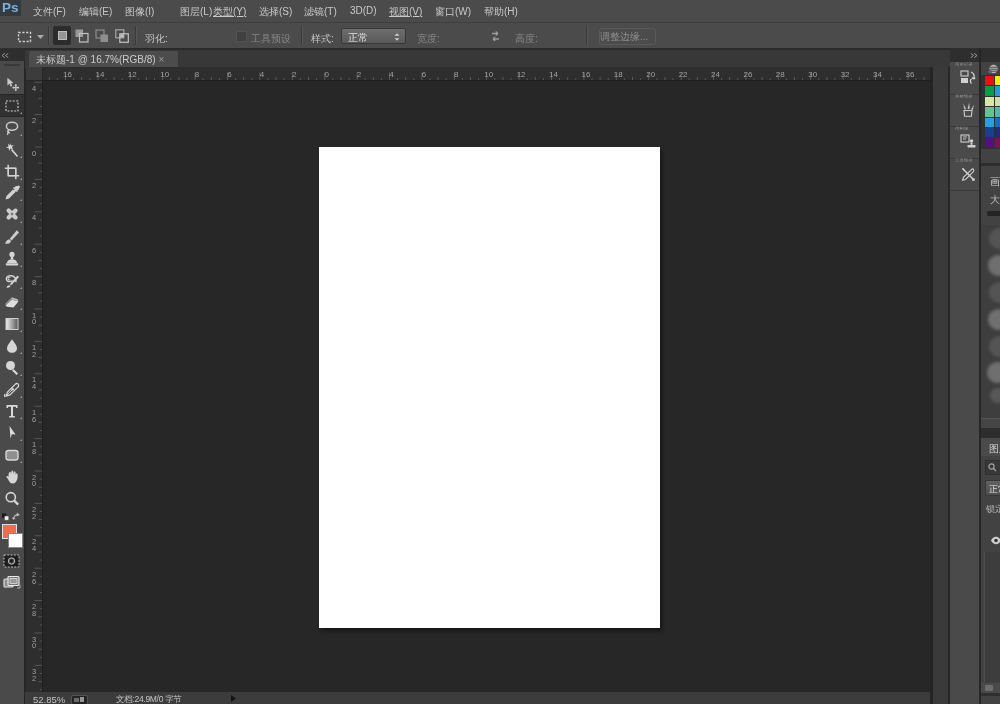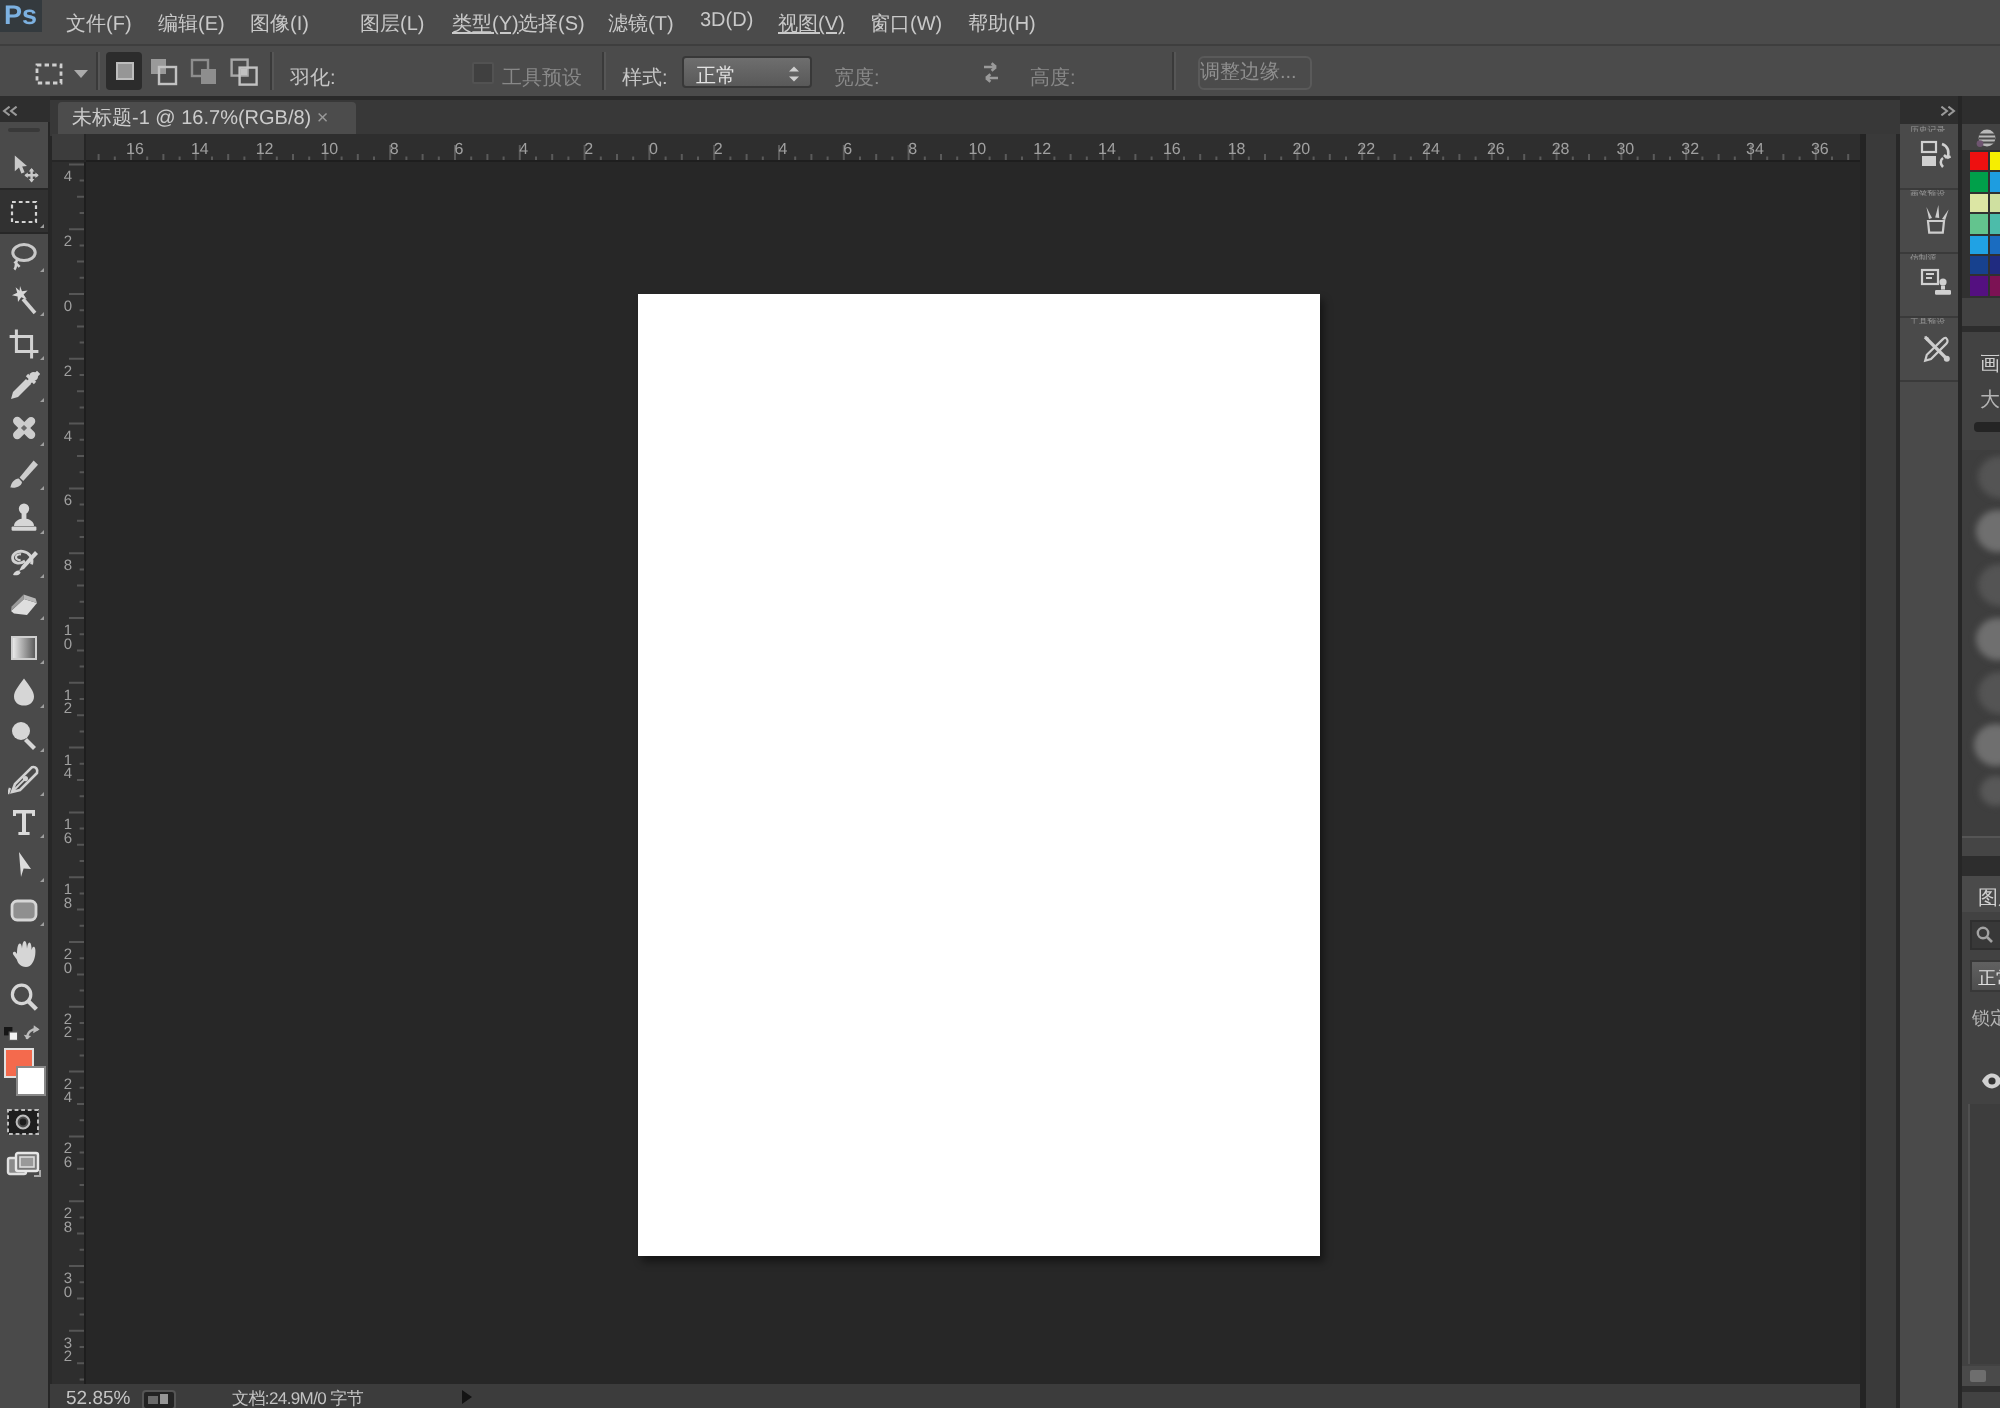--- a/index.html
+++ b/index.html
@@ -55,21 +55,21 @@
 </head>
 <body>
 
   <div class="abs" id="menubar">
     <div style="position:absolute;left:0;top:0;width:21px;height:16px;background:#343a3e;"></div>
     <div id="pslogo">Ps</div>
     <span class="mi" style="left:33px;">文件(F)</span>
     <span class="mi" style="left:79px;">编辑(E)</span>
     <span class="mi" style="left:125px;">图像(I)</span>
     <span class="mi" style="left:164px;margin-left:16px;">图层(L)</span>
-    <span class="mi" style="left:226px;text-decoration:underline;">类型(Y)</span>
+    <span class="mi" style="left:213px;text-decoration:underline;">类型(Y)</span>
     <span class="mi" style="left:259px;">选择(S)</span>
     <span class="mi" style="left:304px;">滤镜(T)</span>
     <span class="mi" style="left:350px;">3D(D)</span>
     <span class="mi" style="left:389px;text-decoration:underline;">视图(V)</span>
     <span class="mi" style="left:435px;">窗口(W)</span>
     <span class="mi" style="left:484px;">帮助(H)</span>
   </div>
 
   <div class="abs" id="optbar">
 

